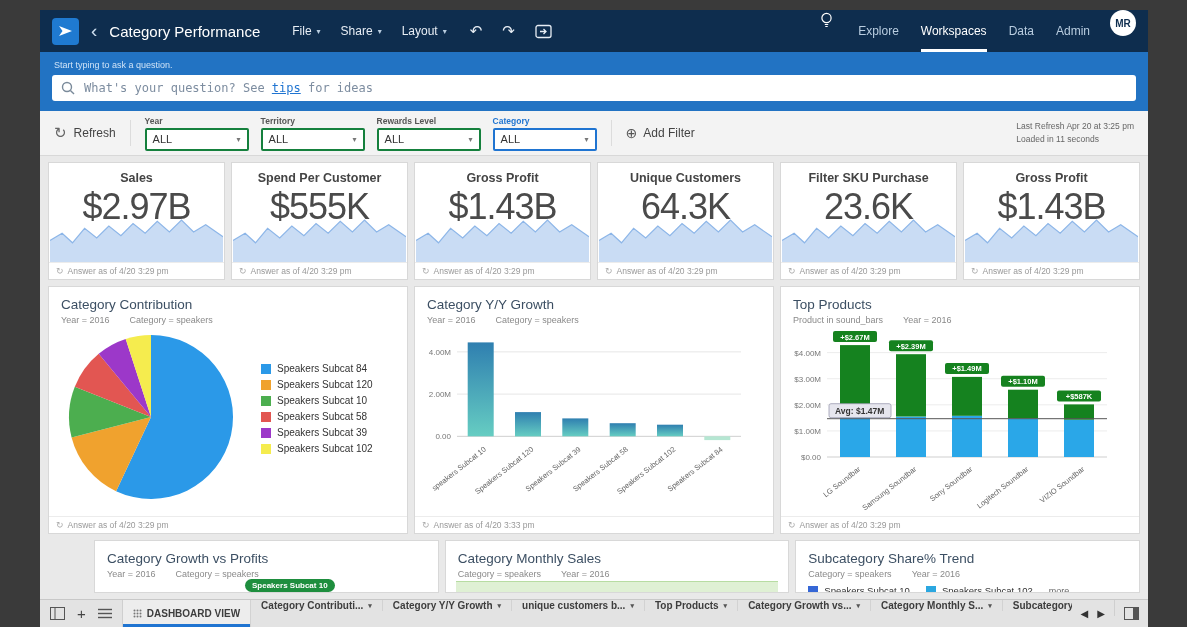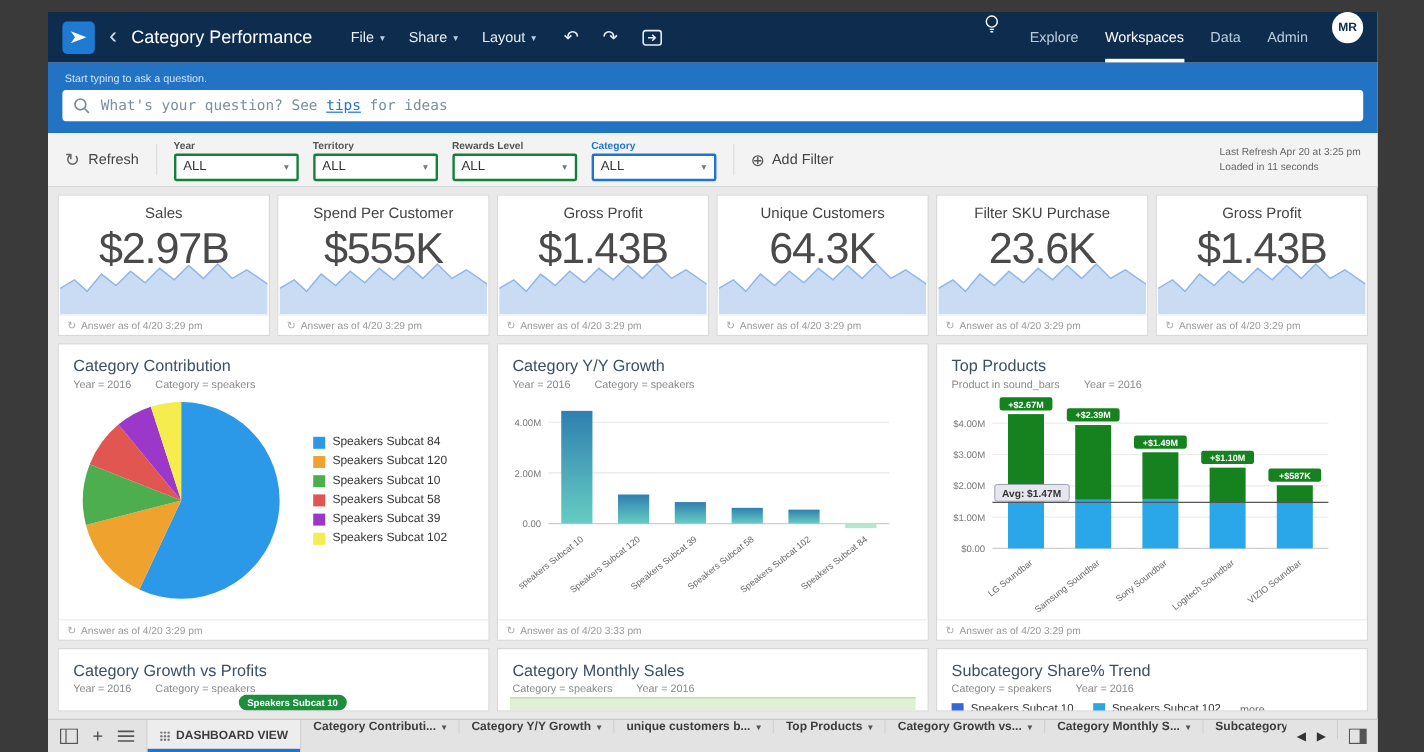--- a/index.html
+++ b/index.html
@@ -61,36 +61,36 @@
 
   
   .content{flex:1;padding:6px 8px;display:flex;flex-direction:column;gap:6px;overflow:hidden;}
   .card{background:#fff;border:1px solid #d8d8d8;position:relative;box-sizing:border-box;overflow:hidden;}
   .card-footer{position:absolute;left:0;right:0;bottom:0;height:16px;border-top:1px solid #ececec;
                background:#fff;display:flex;align-items:center;gap:4px;padding:0 7px;
                font-size:8.5px;color:#999;z-index:5;}
   .card-footer .ric{font-size:9px;color:#aaa;}
 
   .kpi-row{display:grid;grid-template-columns:repeat(6,1fr);gap:6px;height:118px;flex:0 0 auto;}
-  .kpi-title{text-align:center;font-size:12.5px;color:#444;margin-top:8px;position:relative;z-index:2;}
+  .kpi-title{text-align:center;font-size:12.5px;color:#444;margin-top:8px;position:relative;z-index:2;font-weight:bold;}
   .kpi-value{text-align:center;font-size:36px;font-weight:400;color:#4a4a4a;letter-spacing:-1px;
              margin-top:1px;position:relative;z-index:2;}
   .kpi-spark{position:absolute;left:1px;right:1px;bottom:17px;height:48px;z-index:1;}
 
   .charts-row{display:grid;grid-template-columns:repeat(3,1fr);gap:6px;height:248px;flex:0 0 auto;}
   .panel-title{font-size:13.5px;color:#3c4f63;padding:10px 12px 0;}
   .panel-sub{display:flex;gap:20px;font-size:9px;color:#8a8a8a;padding:3px 12px 0;}
   .pie-body{position:relative;height:180px;margin-top:2px;}
   .pie-legend{position:absolute;left:212px;top:36px;display:flex;flex-direction:column;gap:5px;}
   .lg-item{display:flex;gap:6px;align-items:center;font-size:10px;color:#333;cursor:pointer;white-space:nowrap;}
   .lg-sw{width:10px;height:10px;flex:0 0 auto;display:inline-block;}
   .lg-more{font-size:9px;color:#666;cursor:pointer;}
   .chart-svg{display:block;margin-top:2px;}
 
-  .row3{display:grid;grid-template-columns:repeat(3,1fr);gap:6px;flex:1;min-height:0;}
+  .row3{display:grid;grid-template-columns:repeat(3,1fr);gap:6px;flex:1;min-height:0;margin-left:46px;}
   .gp-chip{position:absolute;left:150px;top:38px;background:#1e8e3e;color:#fff;font-size:8px;
            font-weight:bold;padding:2px 7px;border-radius:8px;white-space:nowrap;cursor:pointer;}
   .ms-area{position:absolute;left:10px;right:10px;bottom:0;height:10px;background:#dff0d4;
            border-top:1px solid #b7dca2;}
   .st-legend{display:flex;gap:16px;align-items:center;padding:6px 12px 0;}
   .st-legend .lg-item{font-size:9.5px;}
 
   
   .bottombar{flex:0 0 auto;height:27px;background:#e3e3e3;border-top:1px solid #c8c8c8;
              display:flex;align-items:stretch;font-size:10px;color:#333;overflow:hidden;}

